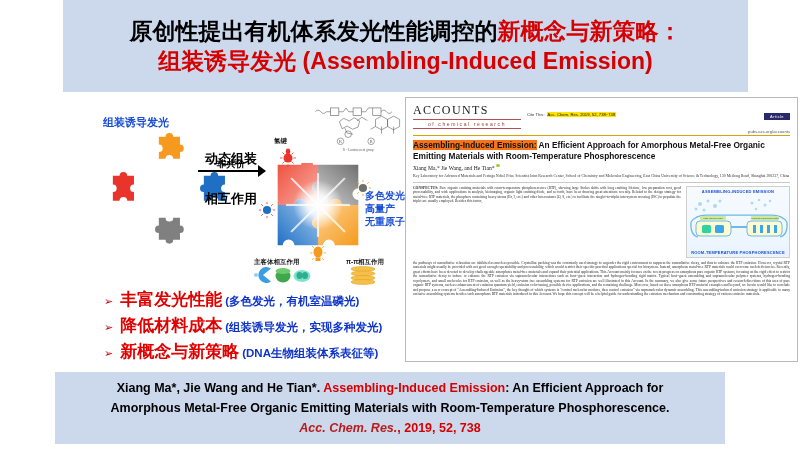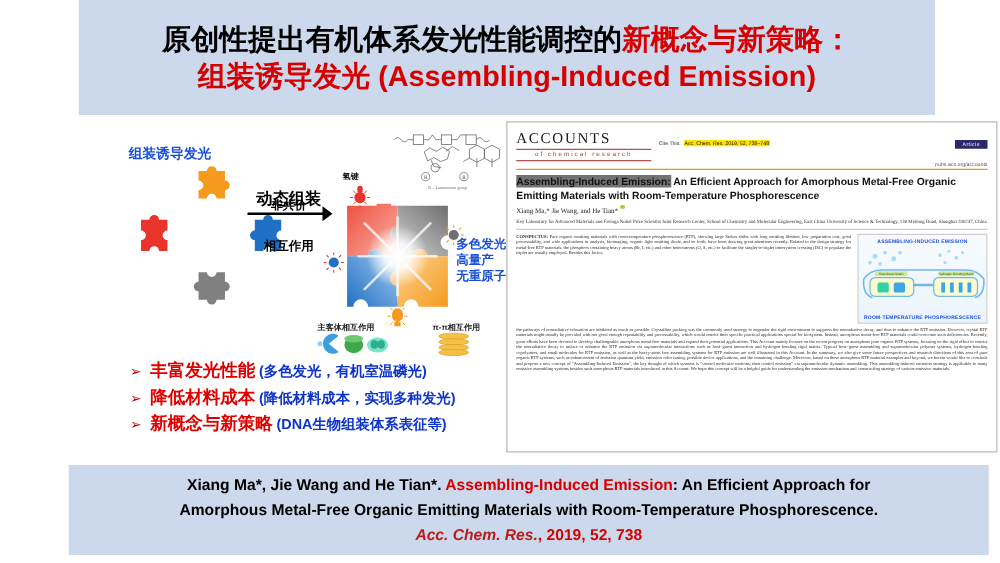--- a/index.html
+++ b/index.html
@@ -45,21 +45,21 @@
   .arrow-head{
     position:absolute;left:62px;top:15px;width:0;height:0;
     border-left:8px solid #000;border-top:6px solid transparent;border-bottom:6px solid transparent;
   }
   .arrow-label-b1{
     position:absolute;left:4px;top:8px;width:62px;text-align:center;
     font-size:9.5px;font-weight:bold;color:#000;white-space:nowrap;
   }
   .arrow-label-b2{
     position:absolute;left:0px;top:40px;width:70px;text-align:center;
-    font-size:10px;font-weight:bold;color:#000;white-space:nowrap;
+    font-size:13px;font-weight:bold;color:#000;white-space:nowrap;
   }
 
   .assembly{position:absolute;left:262px;top:6px;width:140px;height:180px;}
   .assembled-block{position:absolute;left:14px;top:62px;width:84px;height:84px;}
   .glowcore{
     position:absolute;left:30px;top:78px;width:52px;height:52px;
     background:radial-gradient(circle,#ffffff 0%,rgba(255,255,255,0.85) 28%,rgba(255,255,255,0.0) 68%);
     pointer-events:none;z-index:5;
   }
   .lbl{position:absolute;font-size:6.5px;font-weight:bold;color:#1a1a1a;white-space:nowrap;}
@@ -67,21 +67,21 @@
     position:absolute;left:103px;top:88px;
     color:#1a4fd6;font-weight:bold;font-size:10px;line-height:13px;white-space:nowrap;
   }
   .chem-sketch{position:absolute;left:52px;top:2px;width:88px;height:52px;opacity:.78;}
   .icon-blob{position:absolute;}
 
   
   .bullets{position:absolute;left:104px;top:288px;width:300px;}
   .bullet-row{display:flex;align-items:baseline;margin-bottom:3px;white-space:nowrap;}
   .chev{color:#c00000;font-size:11px;margin-right:7px;line-height:1;}
-  .b-red{color:#e00000;font-weight:bold;font-size:14px;}
+  .b-red{color:#e00000;font-weight:bold;font-size:17px;}
   .b-blue{color:#0f34c8;font-weight:bold;font-size:11.5px;margin-left:3px;}
 
   
   .paper{
     position:absolute;left:405px;top:97px;width:393px;height:265px;
     background:#ffffff;border:1px solid #b9b9b9;box-sizing:border-box;overflow:hidden;
     padding:5px 7px 0 7px;
   }
   .j-head{display:flex;align-items:flex-start;justify-content:space-between;height:30px;}
   .j-logo{width:108px;}
@@ -101,21 +101,21 @@
     display:inline-block;background:#2a2a6a;color:#fff;font-size:4px;
     padding:1px 6px;letter-spacing:.4px;
   }
   .j-url{font-size:4.2px;color:#555;margin-top:7px;}
   .j-rule{height:1px;background:#d8a000;margin:2px 0 4px 0;}
 
   .p-title{
     font-family:"Liberation Sans","DejaVu Sans",sans-serif;
     font-size:8.3px;font-weight:bold;line-height:10.5px;color:#111;margin-bottom:3px;
   }
-  .hl{background:#737373;}
+  .hl{background:#f97316;}
   .p-authors{
     font-family:"Liberation Serif","DejaVu Serif",serif;
     font-size:5.6px;color:#222;margin-bottom:3px;
   }
   .orcid{
     display:inline-block;width:3.2px;height:3.2px;border-radius:50%;
     background:#a6ce39;vertical-align:super;margin-left:.5px;
   }
   .p-affil{
     font-family:"Liberation Serif","DejaVu Serif",serif;
@@ -139,21 +139,21 @@
     font-size:4px;font-weight:bold;color:#1a4fd6;letter-spacing:.2px;
   }
   .toc-art{position:absolute;left:2px;top:11px;width:100px;height:46px;}
   .abs-rest{
     font-family:"Liberation Serif","DejaVu Serif",serif;
     font-size:3.6px;line-height:4.5px;color:#2b2b2b;text-align:justify;margin-top:3px;
   }
 
   
   .cite-banner{
-    position:absolute;left:55px;top:372px;width:736px;height:72px;
+    position:absolute;left:55px;top:372px;width:670px;height:72px;
     background:#ccd8ec;display:flex;flex-direction:column;
     align-items:center;justify-content:center;box-sizing:border-box;
   }
   .cite-line{font-size:12.5px;font-weight:bold;line-height:20px;color:#000;white-space:nowrap;}
   .c-red{color:#d60000;}
   .c-redital{color:#b91c1c;font-style:italic;}
 </style>
 </head>
 <body>
 
@@ -356,21 +356,21 @@
 
 <div class="bullets">
   <div class="bullet-row">
     <span class="chev">➢</span>
     <span class="b-red">丰富发光性能</span>
     <span class="b-blue">(多色发光，有机室温磷光)</span>
   </div>
   <div class="bullet-row">
     <span class="chev">➢</span>
     <span class="b-red">降低材料成本</span>
-    <span class="b-blue">(降低材料成本，实现多种发光)</span>
+    <span class="b-blue">(组装诱导发光，实现多种发光)</span>
   </div>
   <div class="bullet-row">
     <span class="chev">➢</span>
     <span class="b-red">新概念与新策略</span>
     <span class="b-blue">(DNA生物组装体系表征等)</span>
   </div>
 </div>
 
 <div class="paper">
 

